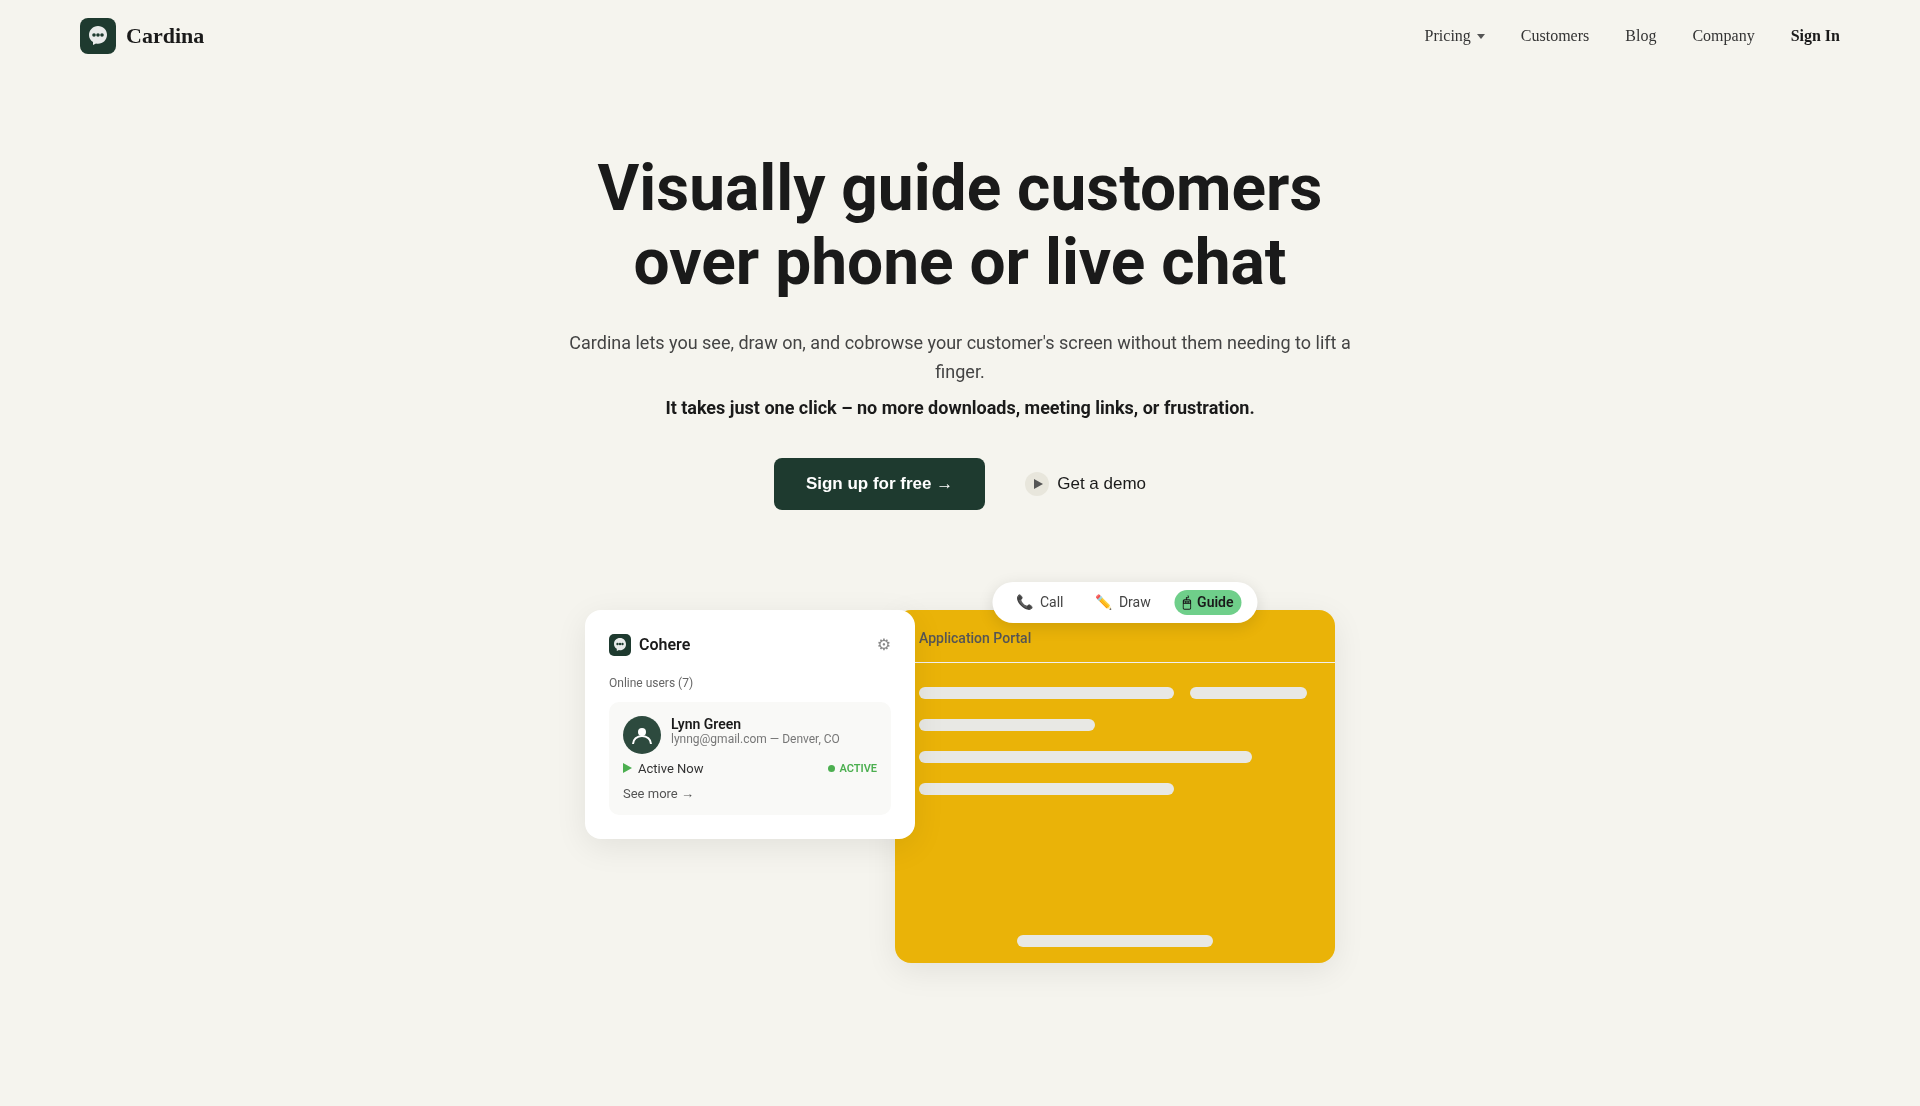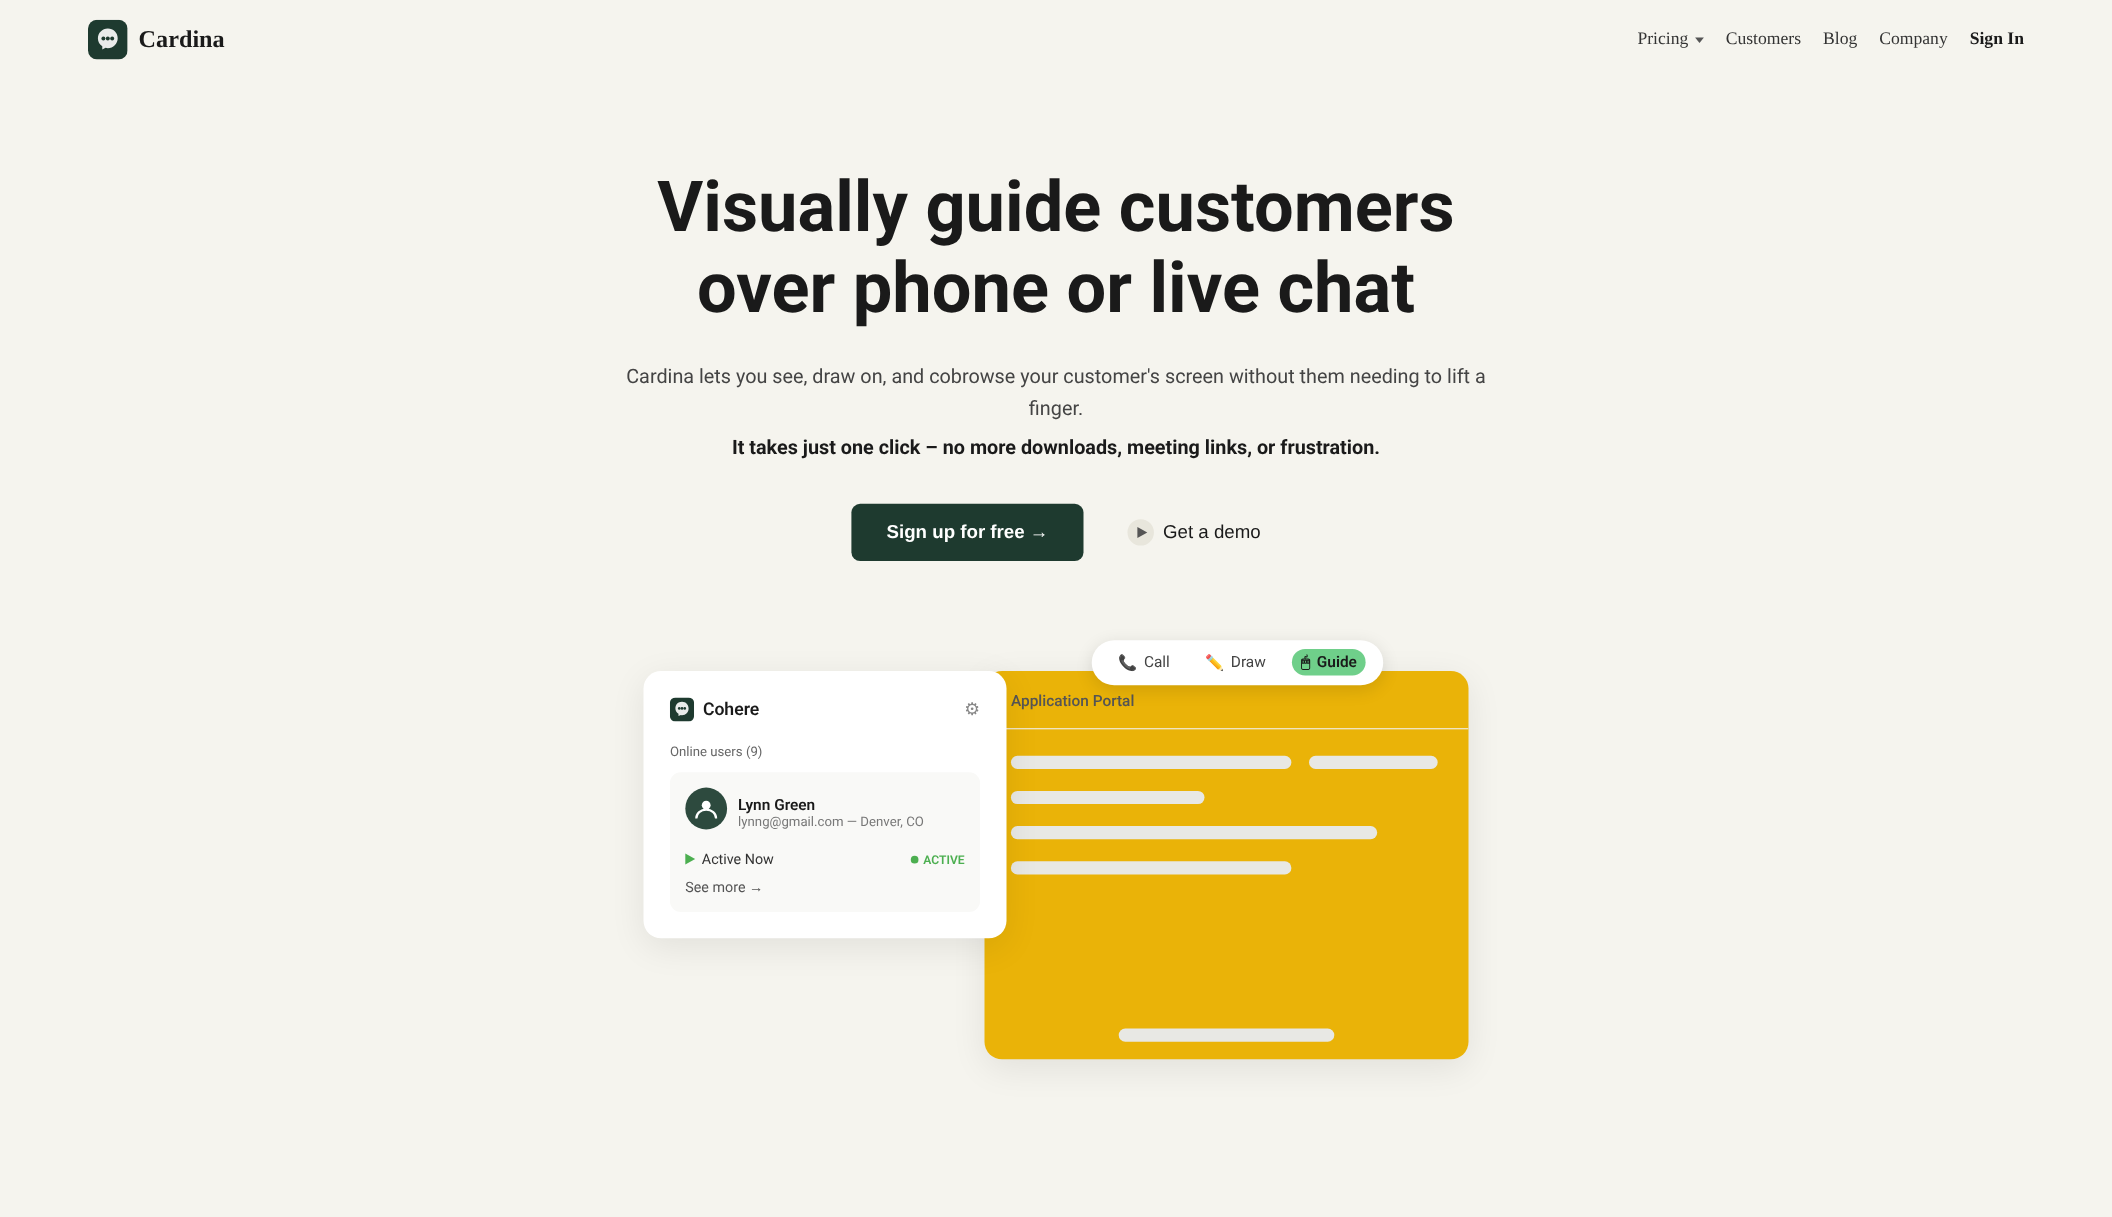--- a/index.html
+++ b/index.html
@@ -42,21 +42,21 @@
 
     .logo-text {
       font-size: 22px;
       font-weight: 600;
       color: #1a1a1a;
     }
 
     .navbar-nav {
       display: flex;
       align-items: center;
-      gap: 20px;
+      gap: 36px;
     }
 
     .nav-item {
       font-size: 16px;
       color: #333;
       cursor: pointer;
       text-decoration: none;
       display: flex;
       align-items: center;
       gap: 4px;
@@ -244,23 +244,23 @@
     }
 
     .user-card {
       background: #f9f9f7;
       border-radius: 10px;
       padding: 14px;
     }
 
     .user-info {
       display: flex;
-      align-items: flex-end;
+      align-items: flex-start;
       gap: 10px;
-      margin-bottom: 20px;
+      margin-bottom: 7px;
     }
 
     .user-avatar {
       width: 38px;
       height: 38px;
       border-radius: 50%;
       background: #2d4a3e;
       display: flex;
       align-items: center;
       justify-content: center;
@@ -482,21 +482,21 @@
           <circle cx="8.5" cy="10" r="1.2" fill="#1e3a2f"></circle>
           <circle cx="11" cy="10" r="1.2" fill="#1e3a2f"></circle>
           <circle cx="13.5" cy="10" r="1.2" fill="#1e3a2f"></circle>
         </svg>
         <span>Cohere</span>
       </div>
       <span class="gear-icon">⚙</span>
     </div>
 
 
-    <div class="online-label">Online users (9)</div>
+    <div class="online-label">Online users (7)</div>
 
     <div class="user-card">
       <div class="user-info">
         <div class="user-avatar">
           <svg width="22" height="22" viewBox="0 0 22 22" fill="none">
             <circle cx="11" cy="8" r="4" fill="white"></circle>
             <path d="M2 20C2 15.5 6 12 11 12C16 12 20 15.5 20 20" stroke="white" stroke-width="2" fill="none"></path>
           </svg>
         </div>
         <div class="user-details">

